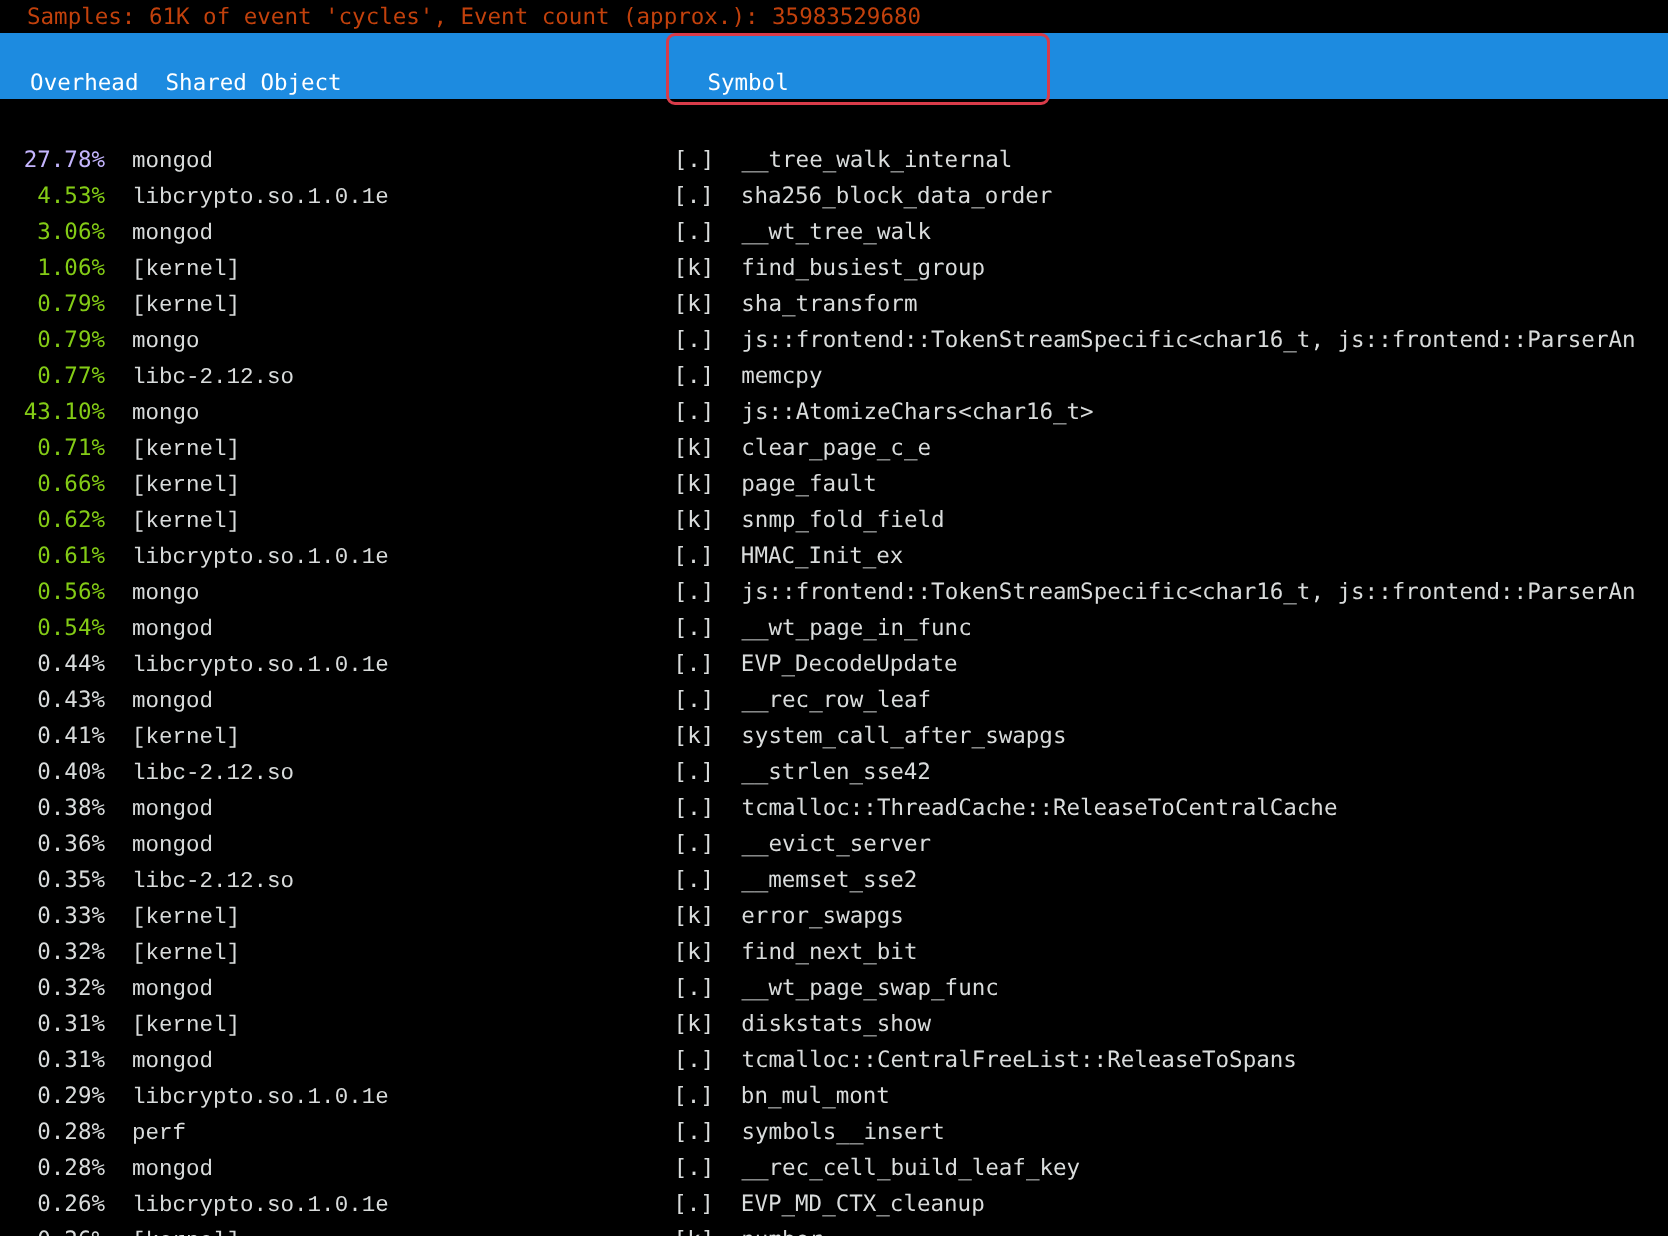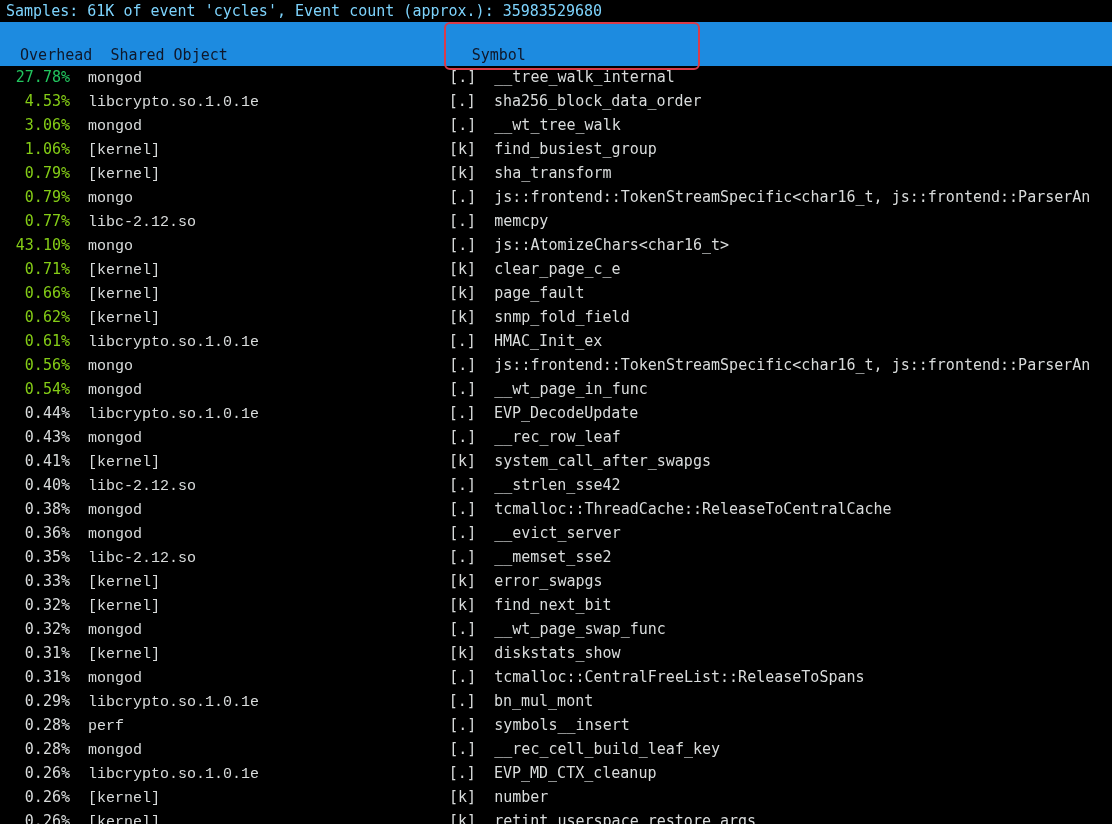--- a/index.html
+++ b/index.html
@@ -8,27 +8,27 @@
     background: #000;
     color: #d9dcdc;
     font-family: "Menlo", "Consolas", "DejaVu Sans Mono", monospace;
     font-size: 15px;
     line-height: 22px;
     width: 1112px;
     height: 824px;
     overflow: hidden;
   }
   .info-line {
-    color: #7dd3fc;
+    color: #c2410c;
     white-space: pre;
-    padding-left: 6px;
+    padding-left: 18px;
   }
   .header-row {
     background: #1d8be0;
-    color: #0f172a;
+    color: #ffffff;
     white-space: pre;
     padding-left: 2px;
   }
   .row {
     white-space: pre;
     padding-left: 2px;
     position: relative;
   }
   .overhead {
     display: inline-block;
@@ -38,21 +38,21 @@
   .obj {
     display: inline-block;
     font-family: Liberation Mono, monospace;
   }
   .tag {
     display: inline-block;
   }
   .sym {
     display: inline-block;
   }
-  .c-red   { color: #22c55e; }
+  .c-red   { color: #c4b5fd; margin-top: 29px; }
   .c-green { color: #84cc16; }
   .c-grey  { color: #d9dcdc; }
 
   .highlight-box {
     position: absolute;
     border: 2px solid #d93c4a;
     border-radius: 6px;
     pointer-events: none;
   }
 </style>

